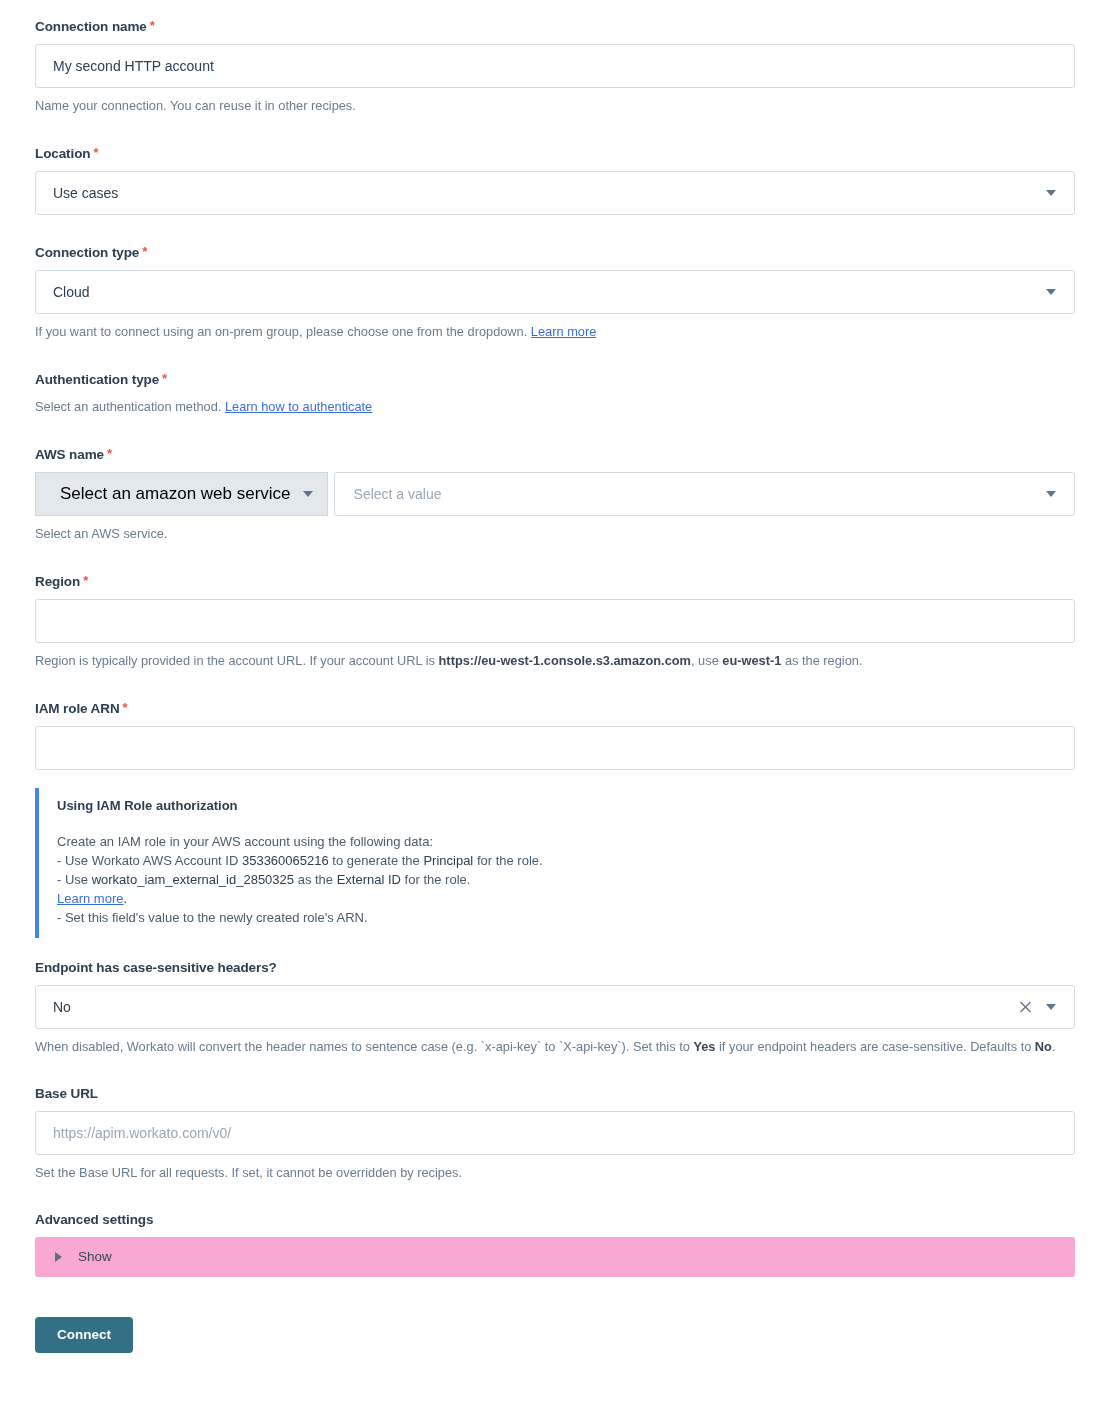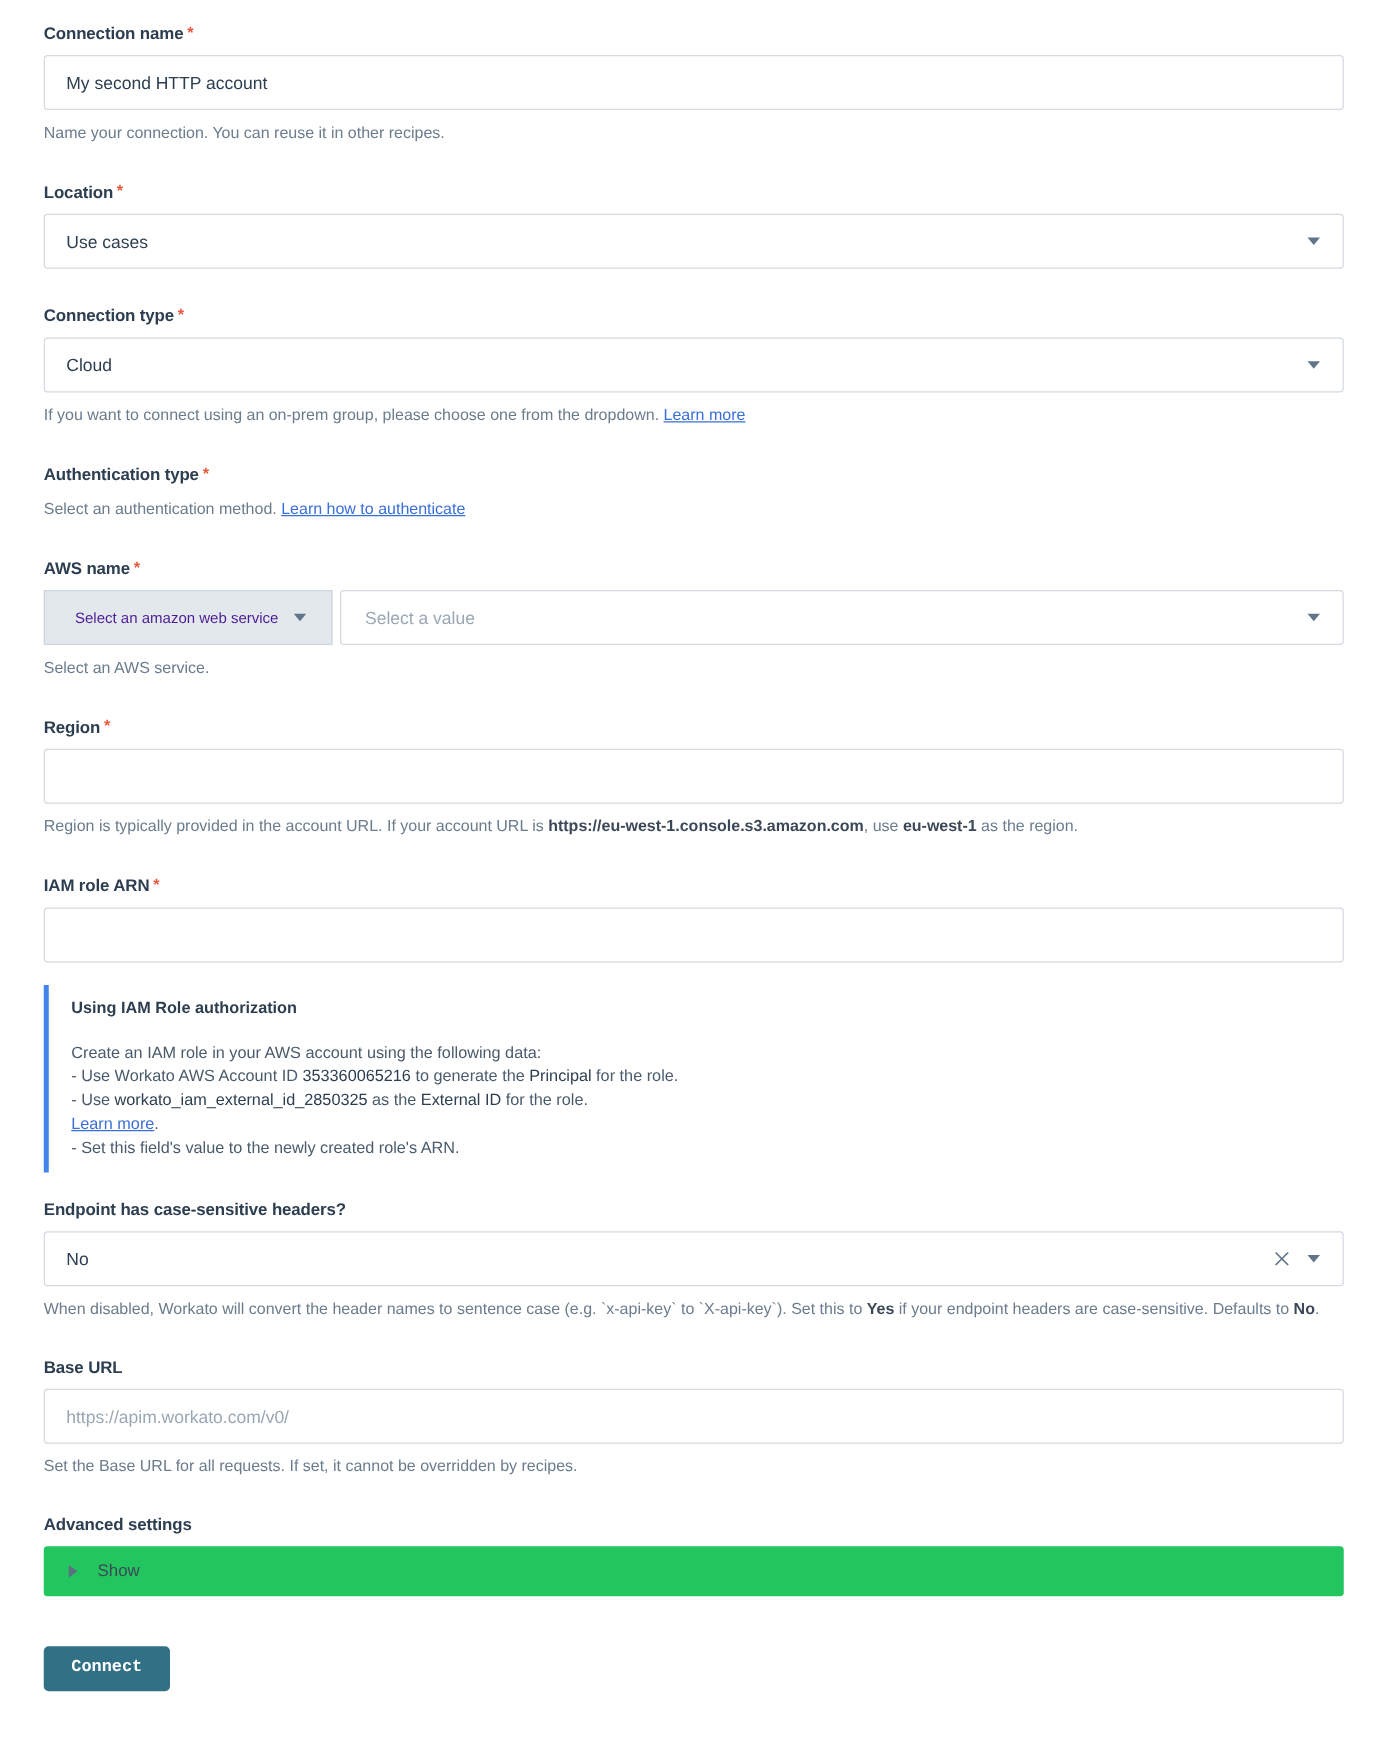--- a/index.html
+++ b/index.html
@@ -111,22 +111,22 @@
   }
   .pill-select {
     height: 44px;
     min-width: 231px;
     background: #e3e8ed;
     border: 1px solid #cdd5dd;
     border-radius: 0;
     display: flex;
     align-items: center;
     padding: 0 14px 0 24px;
-    font-size: 12px;
-    color: #4c1d95;
+    font-size: 17px;
+    color: #000000;
     white-space: nowrap;
   }
   .pill-select .mini-caret {
     width: 0; height: 0;
     border-left: 5px solid transparent;
     border-right: 5px solid transparent;
     border-top: 6px solid #61758a;
     margin-left: 12px;
   }
   .value-select {
@@ -164,21 +164,21 @@
     color: #4a5b6c;
     line-height: 1.45;
   }
   .callout-line b { color: #2c3e50; font-weight: normal; }
   .callout-link { color: #3a6fd8; text-decoration: underline; }
 
   
   .advanced-bar {
     width: 1040px;
     height: 40px;
-    background: #22c55e;
+    background: #f9a8d4;
     border-radius: 3px;
     display: flex;
     align-items: center;
     padding-left: 20px;
     margin-top: 8px;
   }
   .tri-right {
     width: 0; height: 0;
     border-top: 5px solid transparent;
     border-bottom: 5px solid transparent;
@@ -198,21 +198,21 @@
     justify-content: center;
     height: 36px;
     padding: 0 22px;
     background: #327085;
     color: #ffffff;
     font-size: 13.5px;
     font-weight: bold;
     border: none;
     border-radius: 4px;
     cursor: pointer;
-    font-family: Liberation Mono, monospace;
+    font-family: Liberation Sans, sans-serif;
   }
 </style>
 </head>
 <body>
 
 <div class="form-root">
 
   
   <div class="field-block">
     <label class="field-label">

